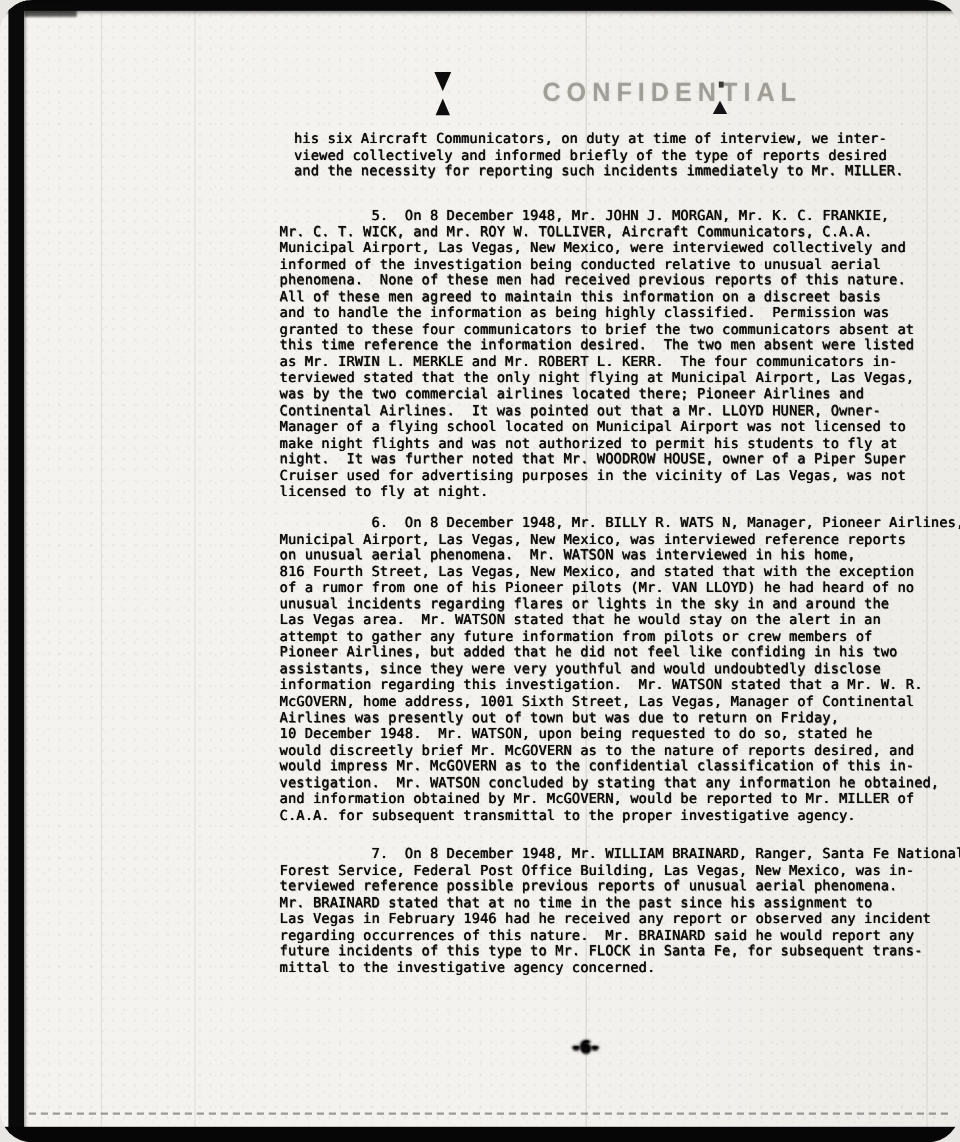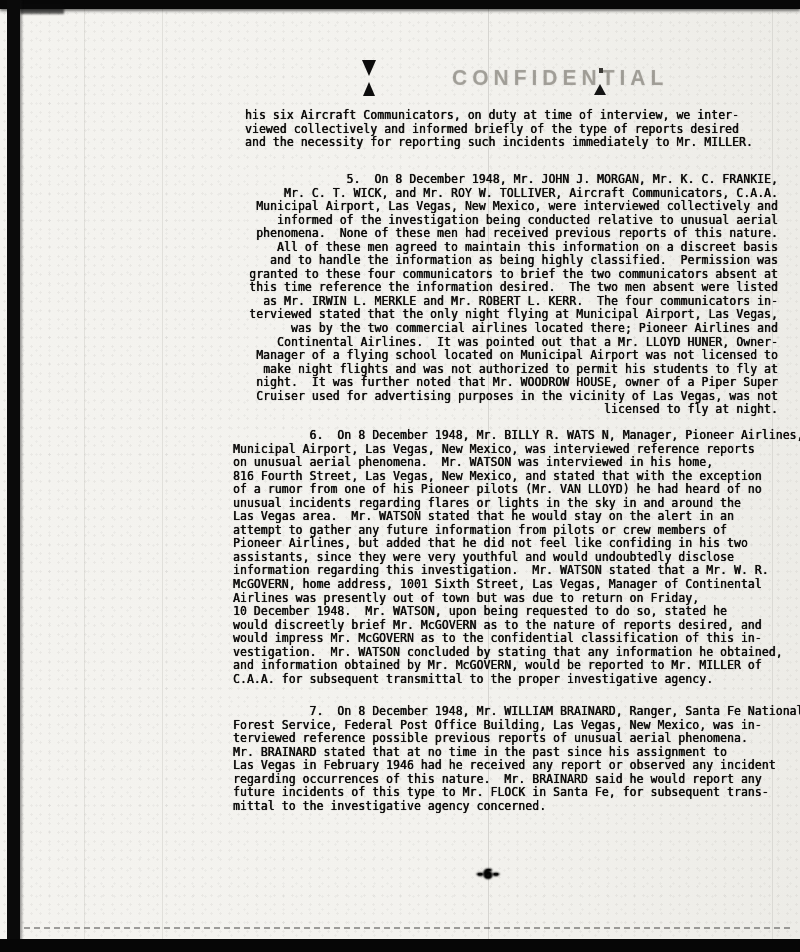--- a/index.html
+++ b/index.html
@@ -7,20 +7,21 @@
     position:relative;
     width:800px;height:952px;
     overflow:hidden;
     background:
       radial-gradient(rgba(40,38,34,0.05) 1px, transparent 1.2px),
       radial-gradient(rgba(40,38,34,0.04) 1px, transparent 1.2px),
       linear-gradient(90deg,#f4f3ef 0%,#f3f2ee 55%,#edecE7 100%);
     background-size:9px 9px,13px 13px,100% 100%;
     background-position:0 0,4px 6px,0 0;
     font-family:"DejaVu Sans Mono","Liberation Mono",monospace;
+    border-radius:27px;
   }
   
   .bar-top{position:absolute;left:0;top:0;width:800px;height:9px;background:#080808;
     box-shadow:0 2px 3px rgba(10,10,10,0.55);}
   .bar-bottom{position:absolute;left:0;top:939px;width:800px;height:13px;background:#060606;}
   .bar-left{position:absolute;left:7px;top:0;width:13px;height:945px;background:#0a0a0a;
     box-shadow:2px 0 2px rgba(20,20,20,0.4);}
   .fold{position:absolute;top:9px;width:1px;height:930px;background:rgba(30,28,24,0.09);}
   .fold.f1{left:84px}.fold.f2{left:162px}.fold.f3{left:488px;background:rgba(30,28,24,0.13)}
   .fold.f4{left:772px}
@@ -43,21 +44,21 @@
   .mark-r-tri{left:594px;top:84px;border-left:6px solid transparent;border-right:6px solid transparent;border-bottom:11px solid #141414;}
   
   .para{
     position:absolute;left:233px;width:545px;
     font-size:11.4px;line-height:13.55px;font-weight:normal;
     color:#0d0c0b;white-space:pre;
     text-shadow:0 0 0.7px rgba(10,8,6,0.95), 0.4px 0.4px 0.5px rgba(10,8,6,0.6);
     letter-spacing:0.1px;
   }
   .p-cont{top:109px;left:245px;}
-  .p-5{top:173px;text-align:right;}
+  .p-5{top:173px;}
   .p-6{top:429px;}
   .p-7{top:705px;}
   .pagenum{
     position:absolute;left:468px;top:866px;width:40px;text-align:center;
     font-size:13px;font-weight:bold;color:#050505;
     text-shadow:0 0 2.5px #000,1.5px 0 2px #000,-1.5px 0 2px #000,0 1px 2px #000;
   }
   .corner-smudge{position:absolute;left:20px;top:4px;width:44px;height:10px;
     background:rgba(10,10,10,0.65);filter:blur(1px);}
 </style>

